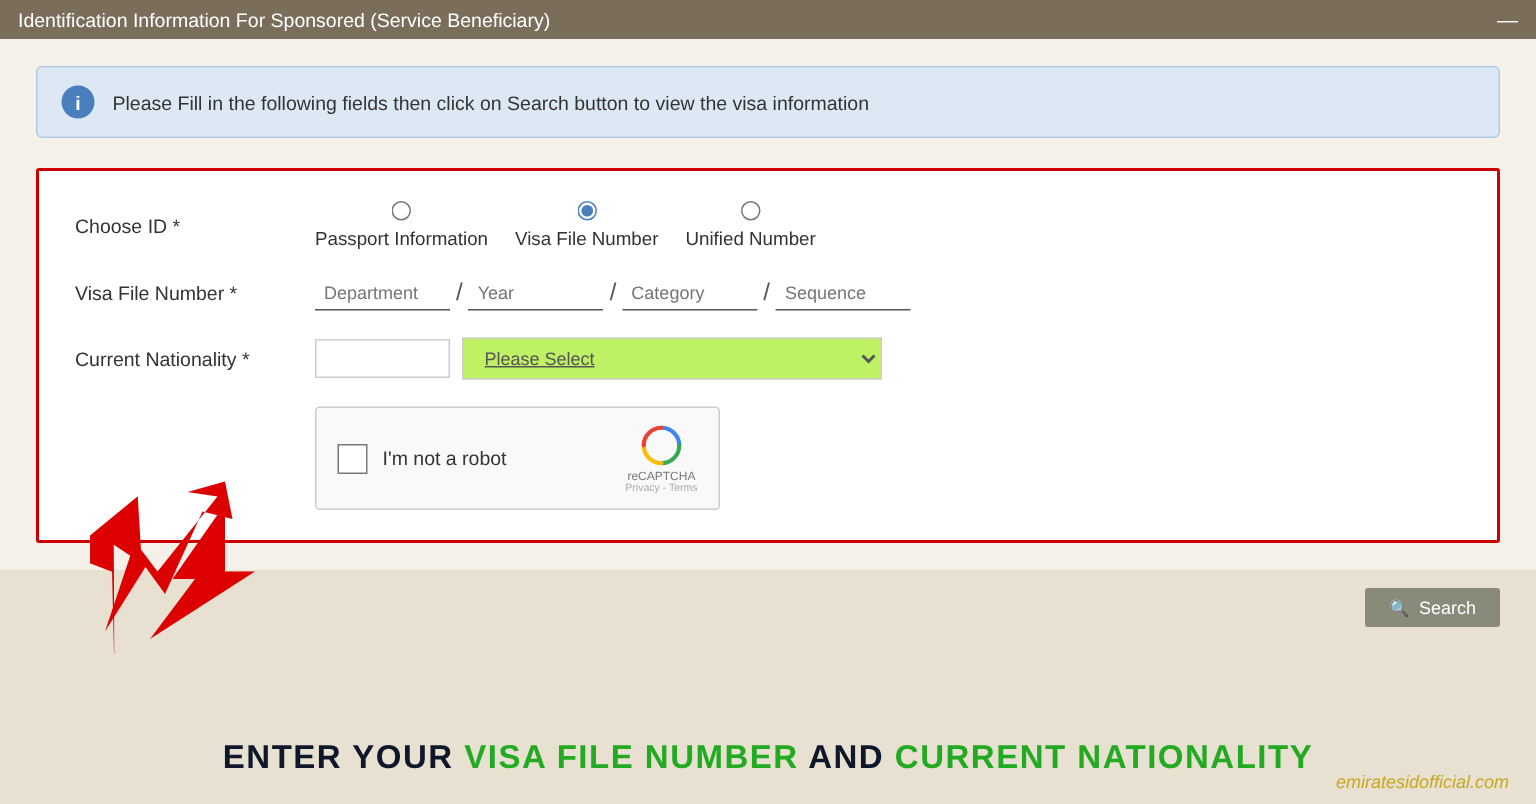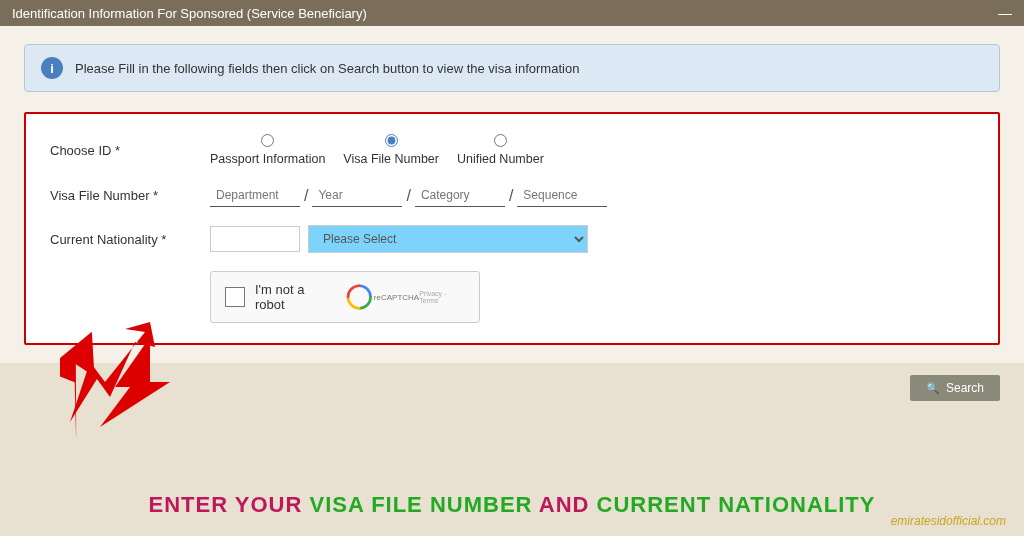--- a/index.html
+++ b/index.html
@@ -158,28 +158,29 @@
       border: 1px solid #ccc;
       background: #fff;
       padding: 5px 6px;
       font-size: 12px;
       outline: none;
     }
 
     .nationality-select {
       margin-left: 8px;
       border: 1px solid #ccc;
-      background: #7dd3fc;
+      background: #bef264;
       padding: 5px 10px;
       font-size: 12px;
       width: 280px;
       outline: none;
       color: #555;
       cursor: pointer;
       appearance: auto;
+      text-decoration: underline;
     }
 
     
     .recaptcha-box {
       display: flex;
       align-items: center;
       gap: 10px;
       border: 1px solid #ccc;
       background: #f9f9f9;
       padding: 10px 14px;
@@ -198,24 +199,25 @@
     }
 
     .recaptcha-text {
       font-size: 13px;
       color: #333;
     }
 
     .recaptcha-logo {
       margin-left: auto;
       display: flex;
-      flex-direction: row;
+      flex-direction: column;
       align-items: center;
       font-size: 9px;
       color: #777;
+      text-align: right;
     }
 
     .recaptcha-spinner {
       width: 30px;
       height: 30px;
     }
 
     
     .bottom-area {
       padding: 12px 24px;
@@ -258,21 +260,21 @@
     }
 
     .caption-text {
       font-size: 22px;
       font-weight: 900;
       letter-spacing: 1px;
       font-family: Arial Black, Arial, sans-serif;
     }
 
     .caption-dark {
-      color: #be185d;
+      color: #0f172a;
     }
 
     .caption-green {
       color: #22aa22;
     }
 
     
     .website-text {
       position: absolute;
       bottom: 8px;

